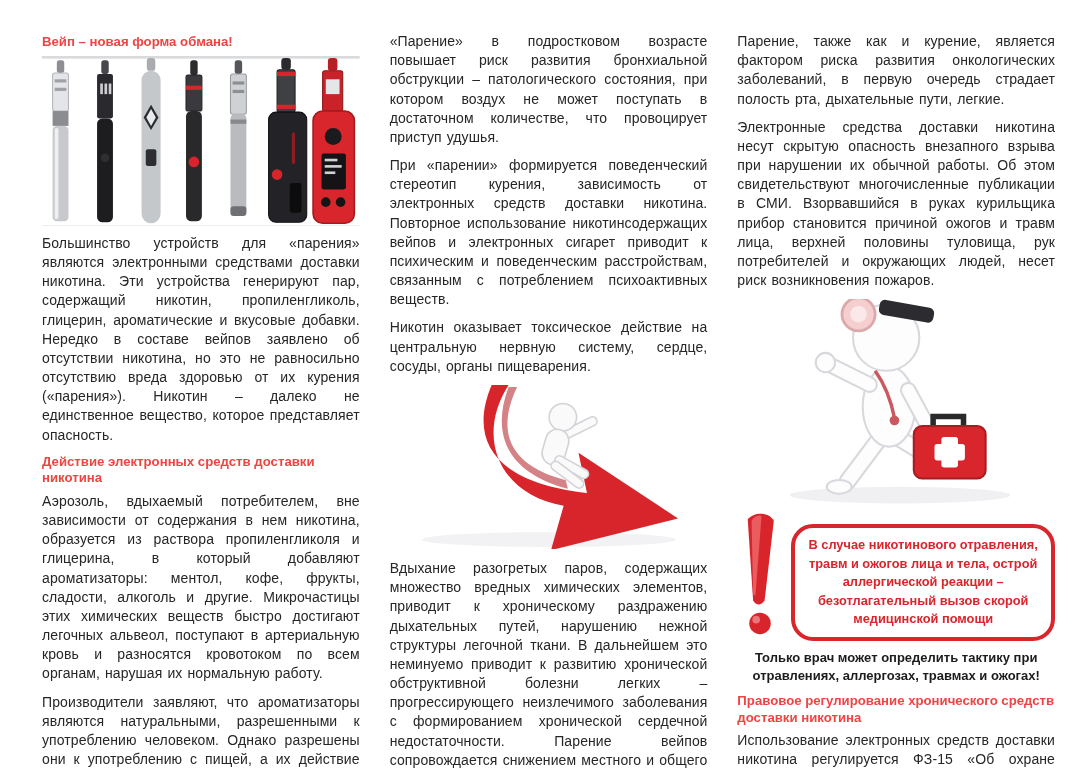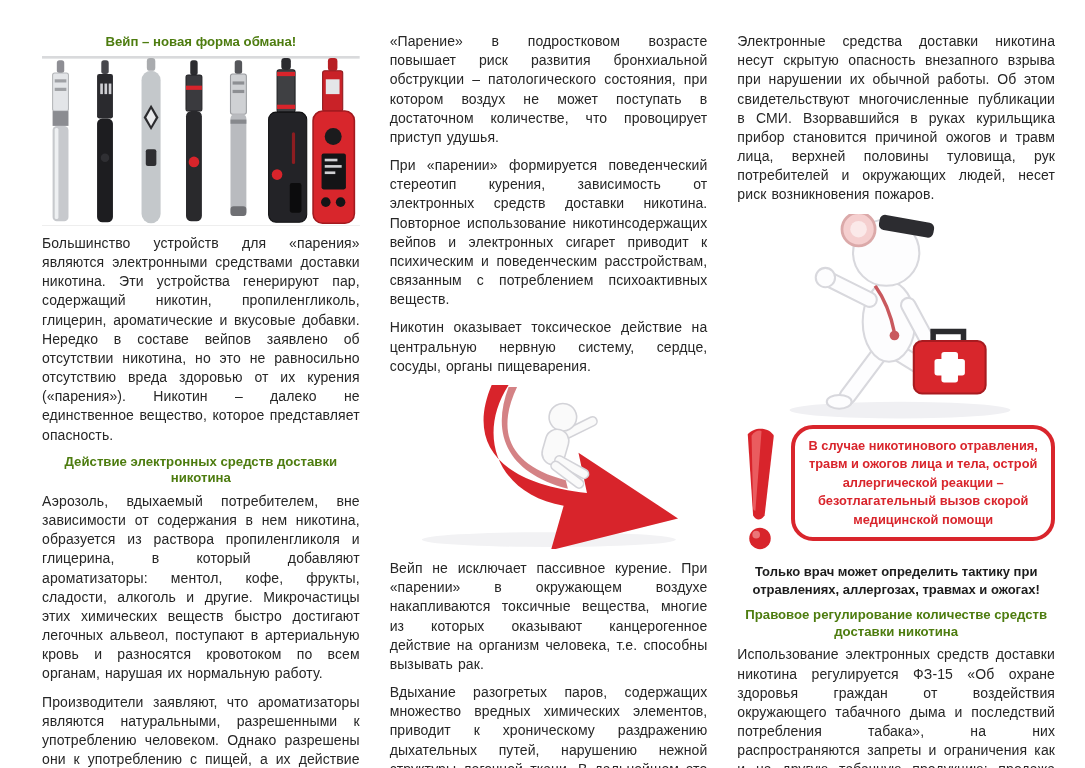--- a/index.html
+++ b/index.html
@@ -2,25 +2,25 @@
 <html lang="ru"><head>
 <meta charset="utf-8">
 <style>
   * { margin:0; padding:0; box-sizing:border-box; }
   html,body { width:1085px; height:768px; background:#ffffff; overflow:hidden; }
   body { font-family:"Liberation Sans","DejaVu Sans",sans-serif; color:#232323; }
   .page { display:flex; width:1085px; height:768px; padding:32px 30px 10px 42px; gap:30px; background:#fff; }
   .col { flex:1 1 0; min-width:0; }
   .para { font-size:14px; line-height:1.37; text-align:justify; margin-bottom:9px;
           letter-spacing:.1px; word-spacing:1px; color:#262626; }
-  .red-heading { color:#4d7c0f; font-size:13.2px; font-weight:bold; text-align:center;
+  .red-heading { color:#ef4444; font-size:13.2px; font-weight:bold; 
                  margin:2px 0 5px; line-height:1.25; }
   .figure { width:100%; display:block; margin:2px 0 8px; }
   .figure svg { display:block; width:100%; height:auto; }
-  .alert-row { display:flex; align-items:flex-start; gap:8px; margin:4px 0 8px; }
+  .alert-row { display:flex; align-items:flex-end; gap:8px; margin:4px 0 8px; }
   .excl { flex:0 0 46px; }
   .alert-box { flex:1 1 auto; border:4px solid #d9252c; border-radius:22px; background:#fff;
                padding:8px 10px; color:#d9252c; font-weight:bold; font-size:12.8px;
                line-height:1.45; text-align:center; }
   .note { font-weight:bold; font-size:13px; text-align:center; color:#1c1c1c;
           line-height:1.4; margin:2px 4px 8px; }
   .vape-fig { border-bottom:1px solid #eee; }
 </style>
 </head>
 <body>
@@ -131,25 +131,25 @@
           <circle cx="-2" cy="-26" r="13" fill="#fafafa" stroke="#d3d3d8" stroke-width="1.5"></circle>
           <rect x="-12" y="-14" width="22" height="34" rx="11" fill="#fafafa" stroke="#d3d3d8" stroke-width="1.5"></rect>
           <line x1="6" y1="14" x2="32" y2="20" stroke="#d3d3d8" stroke-width="10" stroke-linecap="round"></line>
           <line x1="6" y1="14" x2="32" y2="20" stroke="#fafafa" stroke-width="7" stroke-linecap="round"></line>
           <line x1="4" y1="20" x2="30" y2="30" stroke="#d3d3d8" stroke-width="10" stroke-linecap="round"></line>
           <line x1="4" y1="20" x2="30" y2="30" stroke="#fafafa" stroke-width="7" stroke-linecap="round"></line>
         </g>
       </svg>
     </figure>
 
-    <p class="para">Вейп не исключает пассивное курение. При «парении» в окружающем воздухе накапливаются токсичные вещества, многие из которых оказывают канцерогенное действие на организм человека, т.е. способны вызывать рак.</p>
     <p class="para">Вдыхание разогретых паров, содержащих множество вредных химических элементов, приводит к хроническому раздражению дыхательных путей, нарушению нежной структуры легочной ткани. В дальнейшем это неминуемо приводит к развитию хронической обструктивной болезни легких – прогрессирующего неизлечимого заболевания с формированием хронической сердечной недостаточности. Парение вейпов сопровождается снижением местного и общего иммунитета курильщиков, поэтому они часто страдают вирусными и бактериальными респираторными заболеваниями.</p>
   </div>
 
   <div class="col">
+    <p class="para">Парение, также как и курение, является фактором риска развития онкологических заболеваний, в первую очередь страдает полость рта, дыхательные пути, легкие.</p>
     <p class="para">Электронные средства доставки никотина несут скрытую опасность внезапного взрыва при нарушении их обычной работы. Об этом свидетельствуют многочисленные публикации в СМИ. Взорвавшийся в руках курильщика прибор становится причиной ожогов и травм лица, верхней половины туловища, рук потребителей и окружающих людей, несет риск возникновения пожаров.</p>
 
     <figure class="figure" style="margin:0 0 4px;">
       <svg viewBox="0 0 230 150" xmlns="http://www.w3.org/2000/svg">
         <ellipse cx="118" cy="142" rx="80" ry="6" fill="#f0f0f3"></ellipse>
 
         <line x1="104" y1="100" x2="80" y2="132" stroke="#d8d8dd" stroke-width="13" stroke-linecap="round"></line>
         <line x1="104" y1="100" x2="80" y2="132" stroke="#fdfdfe" stroke-width="10" stroke-linecap="round"></line>
         <line x1="116" y1="100" x2="142" y2="116" stroke="#d8d8dd" stroke-width="13" stroke-linecap="round"></line>
         <line x1="116" y1="100" x2="142" y2="116" stroke="#fdfdfe" stroke-width="10" stroke-linecap="round"></line>
@@ -184,17 +184,17 @@
       <svg class="excl" viewBox="0 0 60 170" xmlns="http://www.w3.org/2000/svg">
         <path d="M14,12 C22,2 42,2 48,14 L36,118 C31,125 25,125 21,118 Z" fill="#d8242b"></path>
         <path d="M19,14 C23,7 30,6 32,8 L24,112 C22,112 21,110 21,108 Z" fill="#ef6a6d" opacity="0.8"></path>
         <circle cx="30" cy="148" r="14" fill="#d8242b"></circle>
         <circle cx="25" cy="143" r="5" fill="#f08a8c" opacity="0.8"></circle>
       </svg>
       <div class="alert-box">В случае никотинового отравления, травм и ожогов лица и тела, острой аллергической реакции – безотлагательный вызов скорой медицинской помощи</div>
     </div>
 
     <div class="note">Только врач может определить тактику при отравлениях, аллергозах, травмах и ожогах!</div>
-    <div class="red-heading">Правовое регулирование количестве средств доставки никотина</div>
+    <div class="red-heading">Правовое регулирование хронического средств доставки никотина</div>
     <p class="para">Использование электронных средств доставки никотина регулируется ФЗ-15 «Об охране здоровья граждан от воздействия окружающего табачного дыма и последствий потребления табака», на них распространяются запреты и ограничения как и на другую табачную продукцию: продажа запрещена несовершеннолетним лицам, запрещено использование на отдельных территориях, в помещениях и на объектах.</p>
   </div>
 
 </div>
 
 </body></html>

